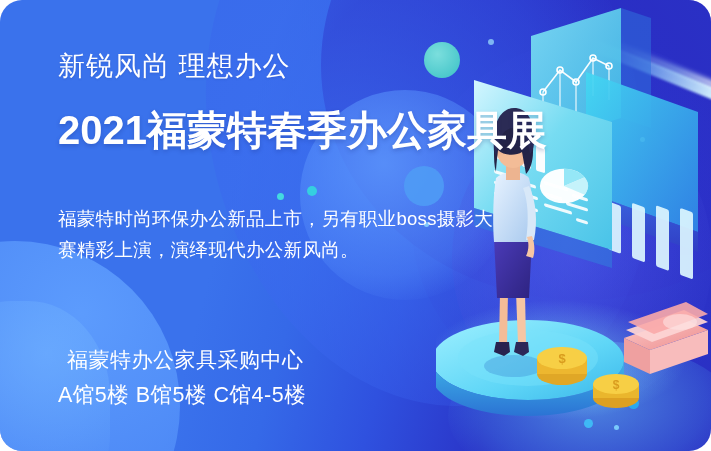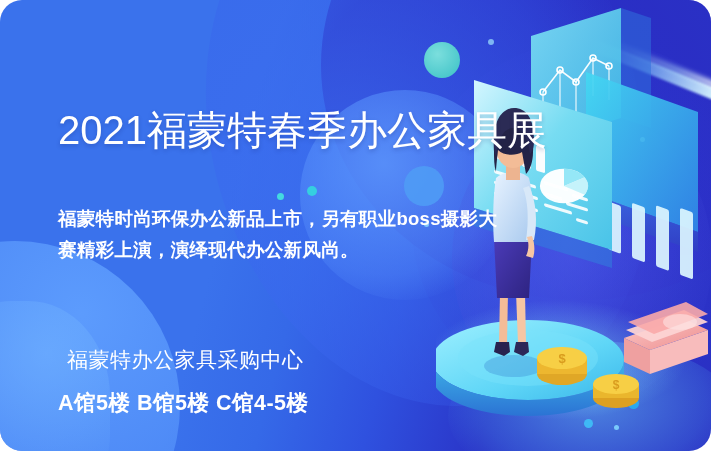--- a/index.html
+++ b/index.html
@@ -130,49 +130,49 @@
     font-size:27px;
     letter-spacing:1px;
     color:#ffffff;
     font-weight:400;
     text-shadow:0 1px 2px rgba(20,40,120,.18);
     white-space:nowrap;
   }
   .headline{
     position:absolute;top:103px;left:0;
     font-size:40px;
-    font-weight:normal;
+    font-weight:bold;
     color:#ffffff;
     letter-spacing:0px;
     white-space:nowrap;
     text-shadow:0 2px 4px rgba(18,35,110,.25);
   }
   .body-copy{
     position:absolute;top:203px;left:0;
     width:440px;
     font-size:18.5px;
     line-height:31px;
     color:#ffffff;
-    font-weight:700;
+    font-weight:400;
     letter-spacing:.3px;
   }
   .addr-title{
     position:absolute;top:346px;left:0;
     font-size:21px;
     color:#ffffff;
     font-weight:400;
     letter-spacing:.5px;
     white-space:nowrap;
     margin-left:9px;
   }
   .addr-line{
-    position:absolute;top:388px;left:0;
+    position:absolute;top:380px;left:0;
     font-size:21.5px;
     color:#ffffff;
-    font-weight:bold;
+    font-weight:normal;
     letter-spacing:.5px;
     white-space:nowrap;
   }
 
   
   .illo{position:absolute;right:0;top:0;width:275px;height:451px;}
   .illo svg{display:block;}
 </style>
 </head>
 <body>
@@ -369,19 +369,20 @@
       <g>
         <ellipse cx="180" cy="398" rx="23" ry="10" fill="#dda022"></ellipse>
         <rect x="157" y="384" width="46" height="14" fill="#eab62d"></rect>
         <ellipse cx="180" cy="384" rx="23" ry="10" fill="#f7cf45"></ellipse>
         <text x="180" y="389" font-family="'Liberation Sans',sans-serif" font-size="12" font-weight="bold" fill="#d99c1e" text-anchor="middle">$</text>
       </g>
     </svg>
   </div>
 
   <div class="content">
+    <div class="subtitle">新锐风尚 理想办公</div>
     <div class="headline">2021福蒙特春季办公家具展</div>
     <div class="body-copy">福蒙特时尚环保办公新品上市，另有职业boss摄影大赛精彩上演，演绎现代办公新风尚。</div>
     <div class="addr-title">福蒙特办公家具采购中心</div>
     <div class="addr-line">A馆5楼  B馆5楼  C馆4-5楼</div>
   </div>
 
 </div>
 
 </body></html>

